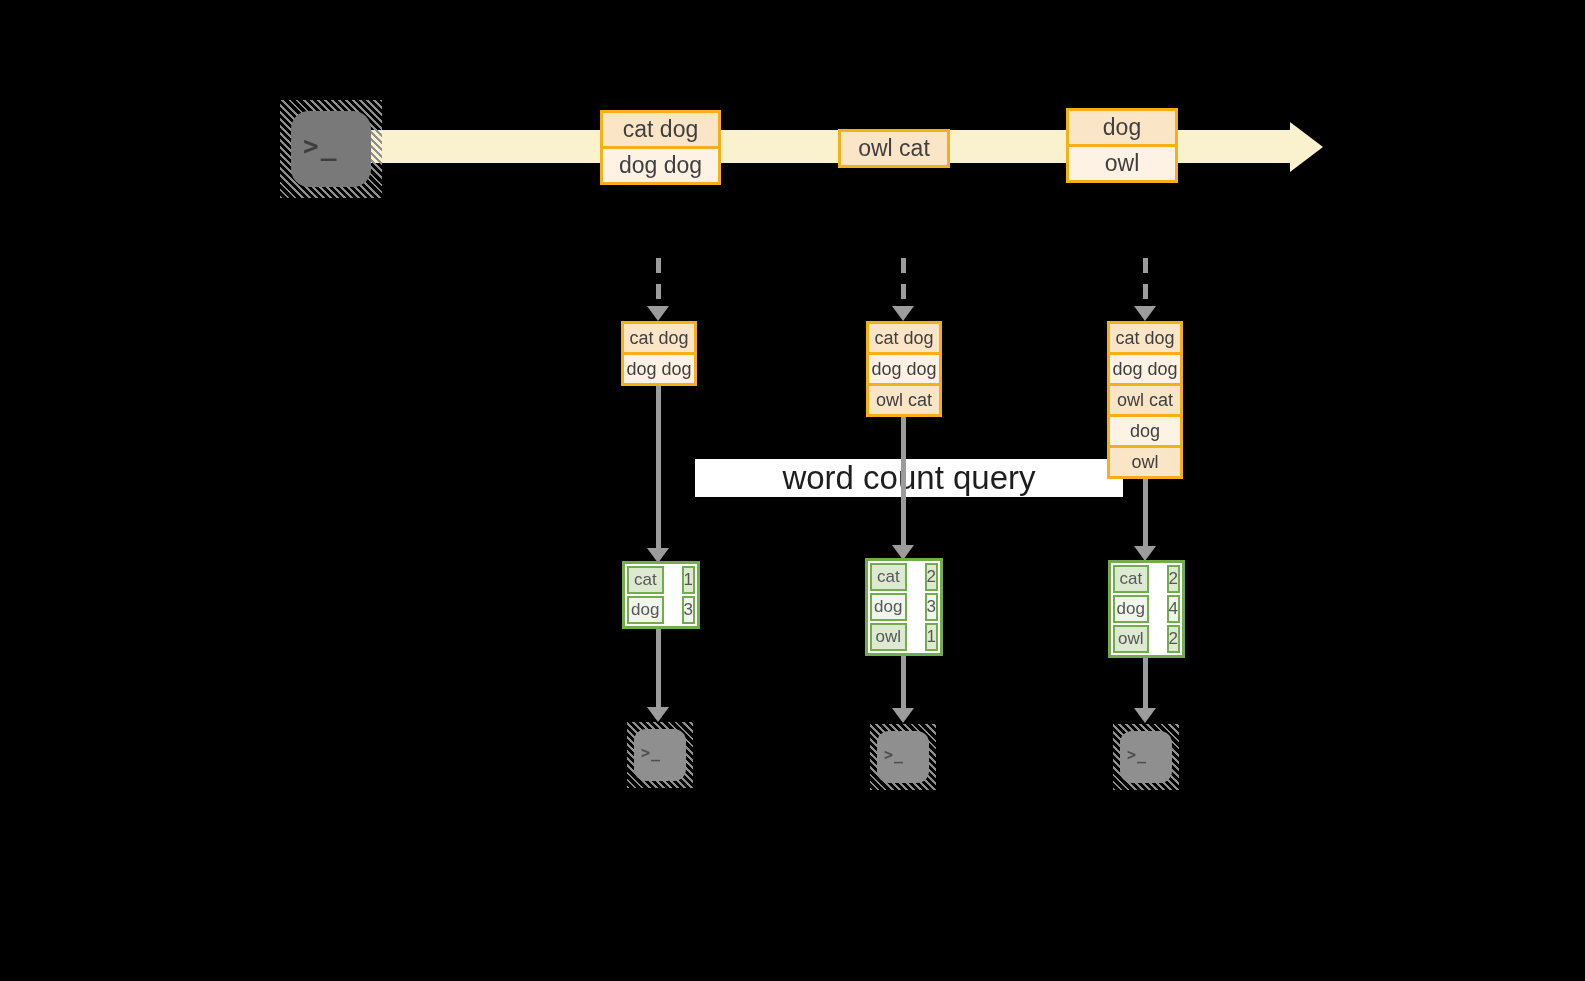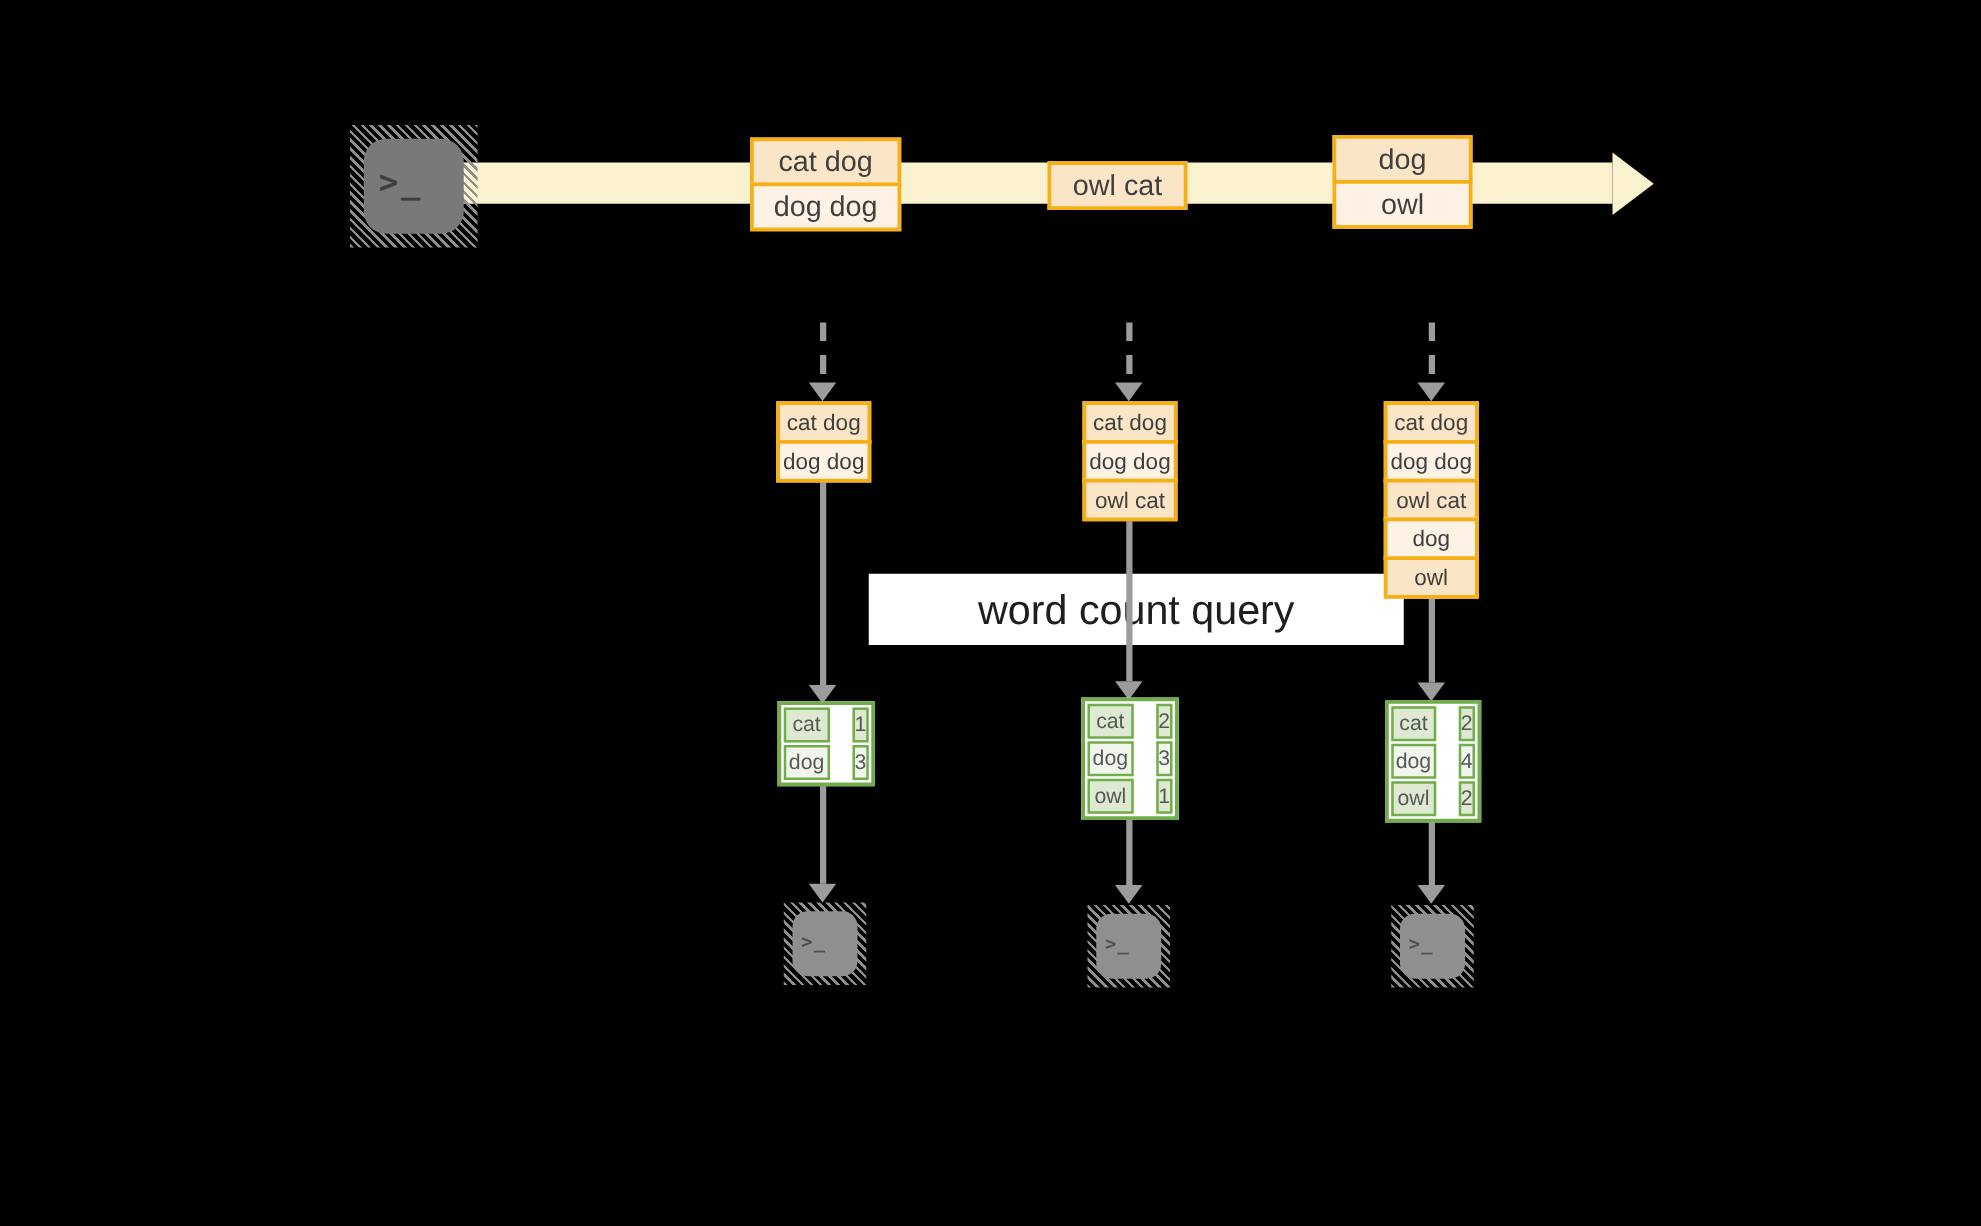--- a/index.html
+++ b/index.html
@@ -44,21 +44,21 @@
   
   .vline{position:absolute;width:5px;background:#9c9c9c;z-index:2;}
   .vline.dash{background:repeating-linear-gradient(to bottom,#9c9c9c 0 15px,rgba(0,0,0,0) 15px 26px);}
   .vhead{
     position:absolute;width:0;height:0;z-index:2;
     border-left:11px solid transparent;border-right:11px solid transparent;border-top:15px solid #9c9c9c;
   }
 
   
   .wlabel{
-    position:absolute;left:695px;top:459px;width:428px;height:57px;background:#ffffff;z-index:1;
+    position:absolute;left:695px;top:459px;width:428px;height:38px;background:#ffffff;z-index:1;
     display:flex;align-items:center;justify-content:center;
     font-size:33px;color:#1e1e1e;
   }
 
   
   .gtable{
     position:absolute;background:#ffffff;border:3px solid #72ad4b;padding:2px;
     display:flex;flex-direction:column;gap:2px;z-index:3;box-sizing:content-box;
   }
   .grow{display:flex;gap:18px;}

